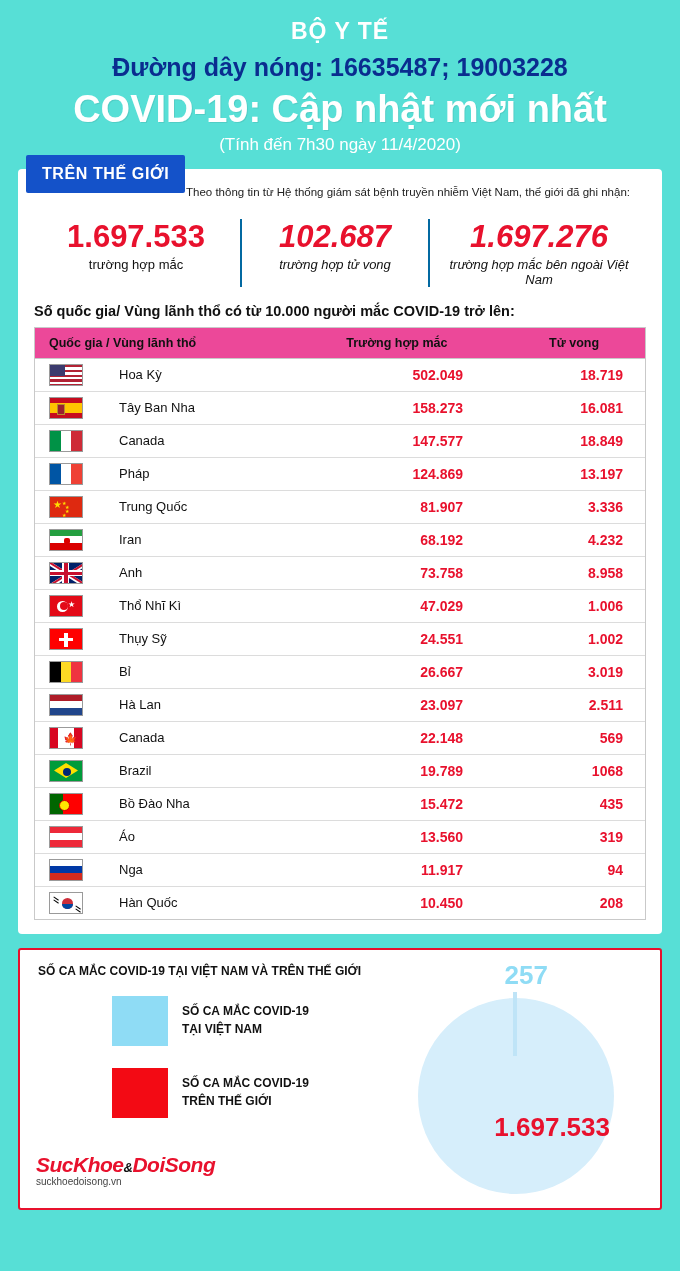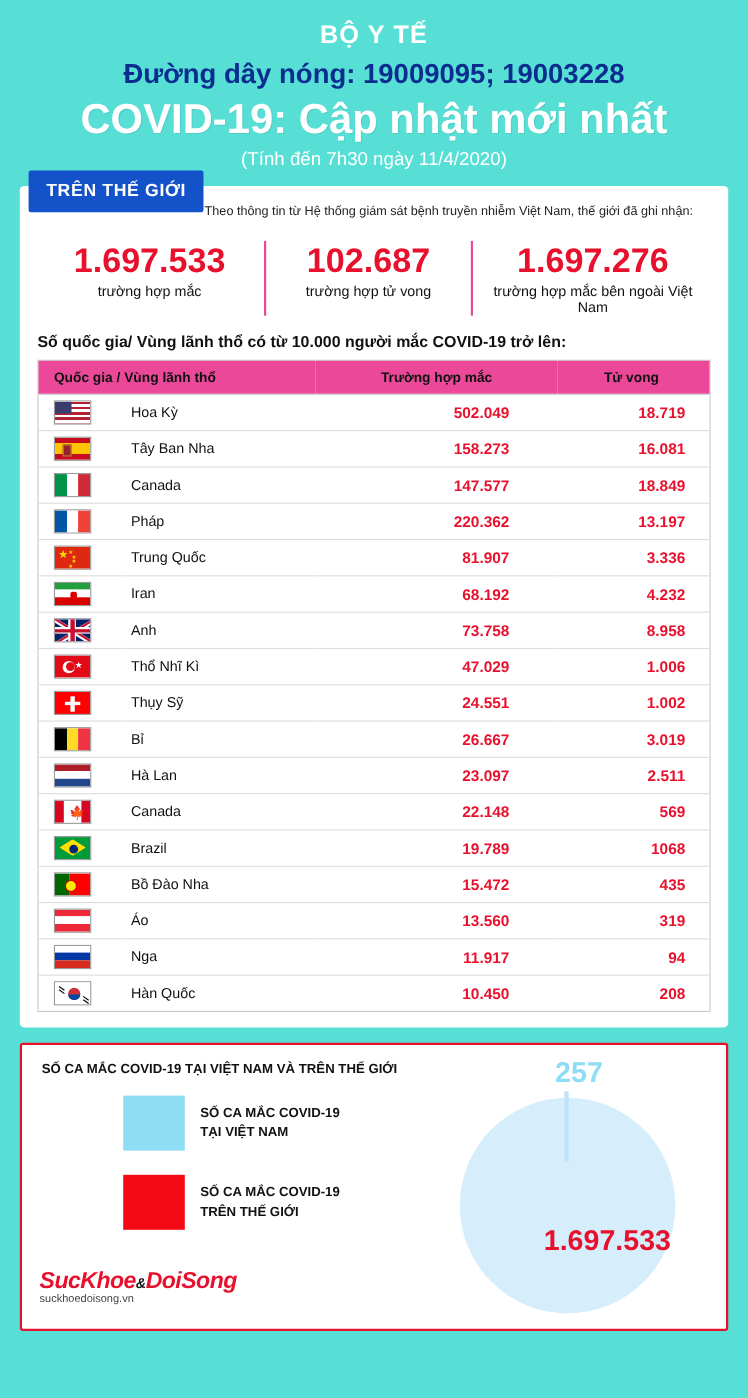--- a/index.html
+++ b/index.html
@@ -88,21 +88,22 @@
     display: flex;
     align-items: stretch;
     margin: 8px 14px 0 14px;
   }
   .bignum {
     flex: 1;
     text-align: center;
     padding: 0 4px;
   }
   .bignum + .bignum {
-    border-left: 2px solid #ec4899;
+    border-left: 2px solid #0369a1;
+    font-style: italic;
   }
   .bignum .val {
     color: #e8112d;
     font-size: 31px;
     font-weight: bold;
     line-height: 1.15;
   }
   .bignum .lbl {
     color: #111;
     font-size: 13px;
@@ -319,21 +320,21 @@
     margin-top: -1px;
   }
 </style>
 </head>
 <body>
 
 <div class="page">
 
   <div class="header">
     <div class="ministry">BỘ Y TẾ</div>
-    <div class="hotline">Đường dây nóng: 19009095; 19003228</div>
+    <div class="hotline">Đường dây nóng: 16635487; 19003228</div>
     <div class="maintitle">COVID-19: Cập nhật mới nhất</div>
     <div class="subtitle">(Tính đến 7h30 ngày 11/4/2020)</div>
   </div>
 
   <div class="card">
 
     <div class="worldbar">
       <div class="worldbadge">TRÊN THẾ GIỚI</div>
       <div class="worldnote">Theo thông tin từ Hệ thống giám sát bệnh truyền nhiễm Việt Nam, thế giới đã ghi nhận:</div>
     </div>
@@ -409,21 +410,21 @@
             <td class="flagcell">
               <div class="flag">
                 <div class="f-stripe-v">
                     <div style="background:#0055a4"></div>
                     <div style="background:#fff"></div>
                     <div style="background:#ef4135"></div>
                   </div>
               </div>
             </td>
             <td class="namecell">Pháp</td>
-            <td class="casecell">220.362</td>
+            <td class="casecell">124.869</td>
             <td class="deathcell">13.197</td>
           </tr>
 
 
           <tr>
             <td class="flagcell">
               <div class="flag">
                 <div class="cn"></div>
                 <div class="cn-star" style="left:3px;top:3px;font-size:10px">★</div>
                 <div class="cn-star" style="left:12px;top:2px;font-size:5px">★</div>

